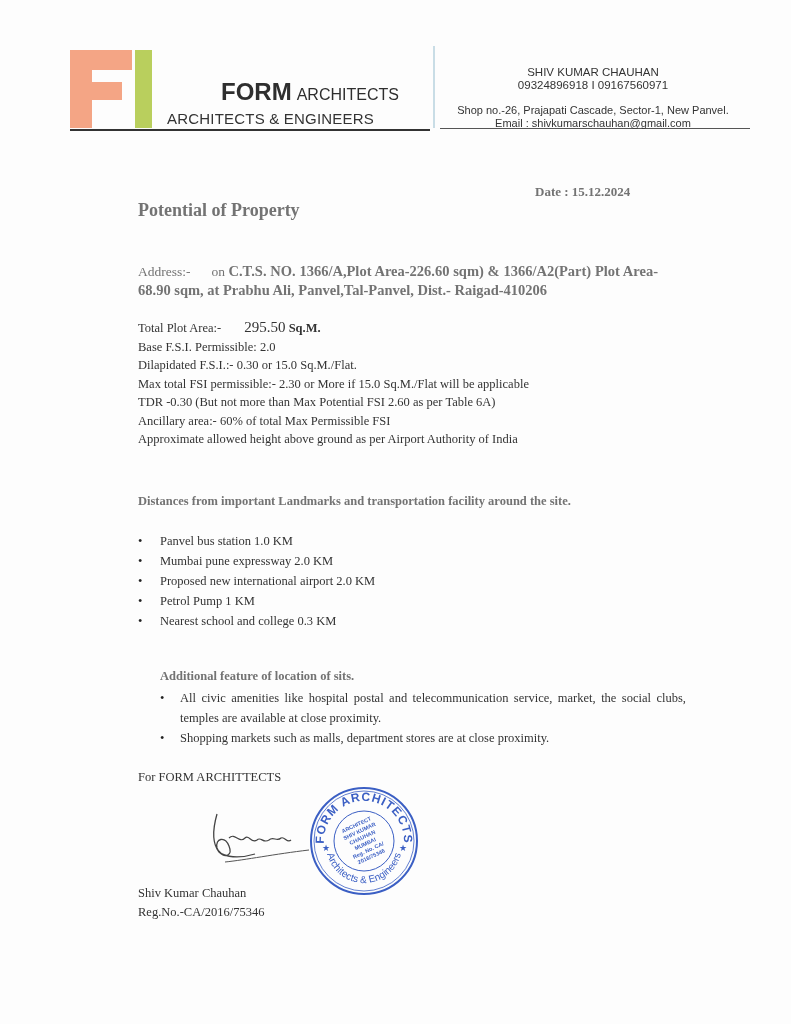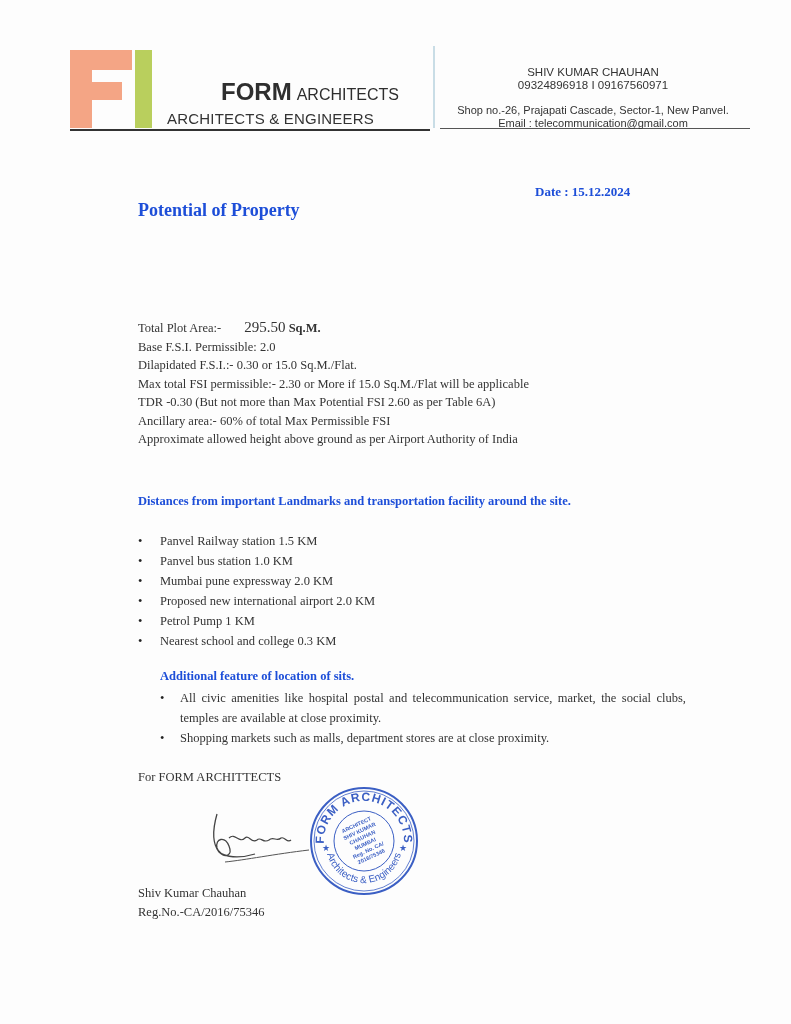--- a/index.html
+++ b/index.html
@@ -19,21 +19,21 @@
   .header-rule-left { position: absolute; left: 70px; top: 129px; width: 360px; height: 2px; background: #333; }
   .header-divider { position: absolute; left: 433px; top: 46px; width: 2px; height: 82px; background: #c9dde6; }
   .header-rule-right { position: absolute; left: 440px; top: 128px; width: 310px; height: 1px; background: #555; }
   .contact { position: absolute; left: 438px; top: 66px; width: 310px; text-align: center; font-family: "Liberation Sans", sans-serif; color: #333; line-height: 1.15; }
   .contact .name { font-size: 11.5px; }
   .contact .phone { font-size: 11.5px; }
   .contact .addr { font-size: 11px; margin-top: 12px; }
   .contact .email { font-size: 11px; }
 
   
-  .serif { font-family: "Liberation Serif", serif; color: #1d4ed8; }
+  .serif { font-family: "Liberation Serif", serif; color: #737373; }
   .date { position: absolute; left: 535px; top: 184px; font-size: 13px; font-weight: bold; }
   .title { position: absolute; left: 138px; top: 200px; font-size: 18px; font-weight: bold; text-align: center; }
   .block { position: absolute; left: 138px; width: 520px; }
   .project { top: 244px; font-size: 13.5px; line-height: 17px; }
   .project .lbl { font-weight: bold; }
   .project .val { font-weight: bold; font-size: 15px; letter-spacing: 0.3px; }
   .address { top: 262px; font-size: 13.5px; line-height: 18px; text-align: justify; }
   .address .b { font-weight: bold; font-size: 14.5px; }
   .details { top: 318px; font-size: 12.5px; line-height: 18.5px; color: #333; }
   .details .big { font-size: 15px; margin-left: 20px; }
@@ -72,44 +72,48 @@
   </div>
   <div class="brand-sub">ARCHITECTS &amp; ENGINEERS</div>
   <div class="header-rule-left"></div>
   <div class="header-divider"></div>
   <div class="header-rule-right"></div>
 
   <div class="contact">
     <div class="name">SHIV KUMAR CHAUHAN</div>
     <div class="phone">09324896918  I 09167560971</div>
     <div class="addr">Shop no.-26, Prajapati Cascade, Sector-1, New Panvel.</div>
-    <div class="email">Email : telecommunication@gmail.com</div>
+    <div class="email">Email : shivkumarschauhan@gmail.com</div>
   </div>
 
   <div class="date serif">Date : 15.12.2024</div>
   <div class="title serif">Potential of Property</div>
 
+  <div class="block address serif">
+    <span>Address:-</span>
+    &nbsp;&nbsp;&nbsp;&nbsp;&nbsp;<span>on</span>
+    <span class="b">C.T.S. NO. 1366/A,Plot Area-226.60 sqm) &amp; 1366/A2(Part) Plot Area-68.90 sqm, at Prabhu Ali, Panvel,Tal-Panvel, Dist.- Raigad-410206</span>
+  </div>
 
   <div class="block details serif">
     <div>
       <span>Total Plot Area:-</span>
       <span class="big">295.50</span>
       <span class="b">Sq.M.</span>
     </div>
     <div>Base F.S.I. Permissible: 2.0</div>
     <div>Dilapidated F.S.I.:- 0.30 or 15.0 Sq.M./Flat.</div>
     <div>Max total FSI permissible:- 2.30 or More if 15.0 Sq.M./Flat will be applicable</div>
     <div>TDR -0.30 (But not more than Max Potential FSI 2.60 as per Table 6A)</div>
     <div>Ancillary area:- 60% of total Max Permissible FSI</div>
     <div>Approximate allowed height above ground as per Airport Authority of India</div>
   </div>
 
   <div class="landmarks-head serif">Distances from important Landmarks and transportation facility around the site.</div>
   <ul class="bullets serif">
-    <li>Panvel Railway station  1.5 KM</li>
     <li>Panvel bus station 1.0 KM</li>
     <li>Mumbai pune expressway 2.0 KM</li>
     <li>Proposed new international airport  2.0 KM</li>
     <li>Petrol Pump 1 KM</li>
     <li>Nearest school and college 0.3 KM</li>
   </ul>
 
   <div class="feature-head serif">Additional feature of location of sits.</div>
   <ul class="features serif">
     <li>All civic amenities like hospital postal and telecommunication service, market, the social clubs, temples are available at close proximity.</li>

